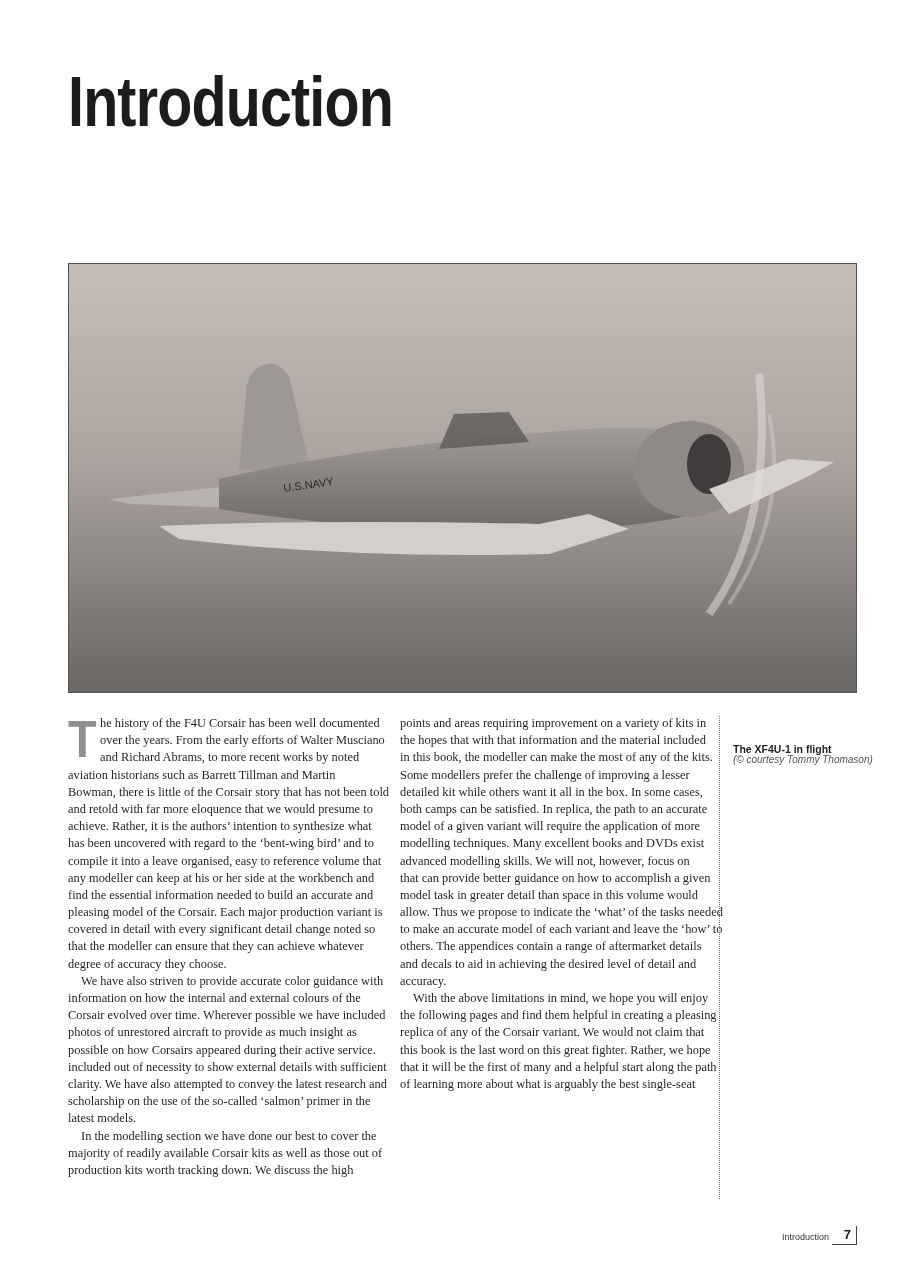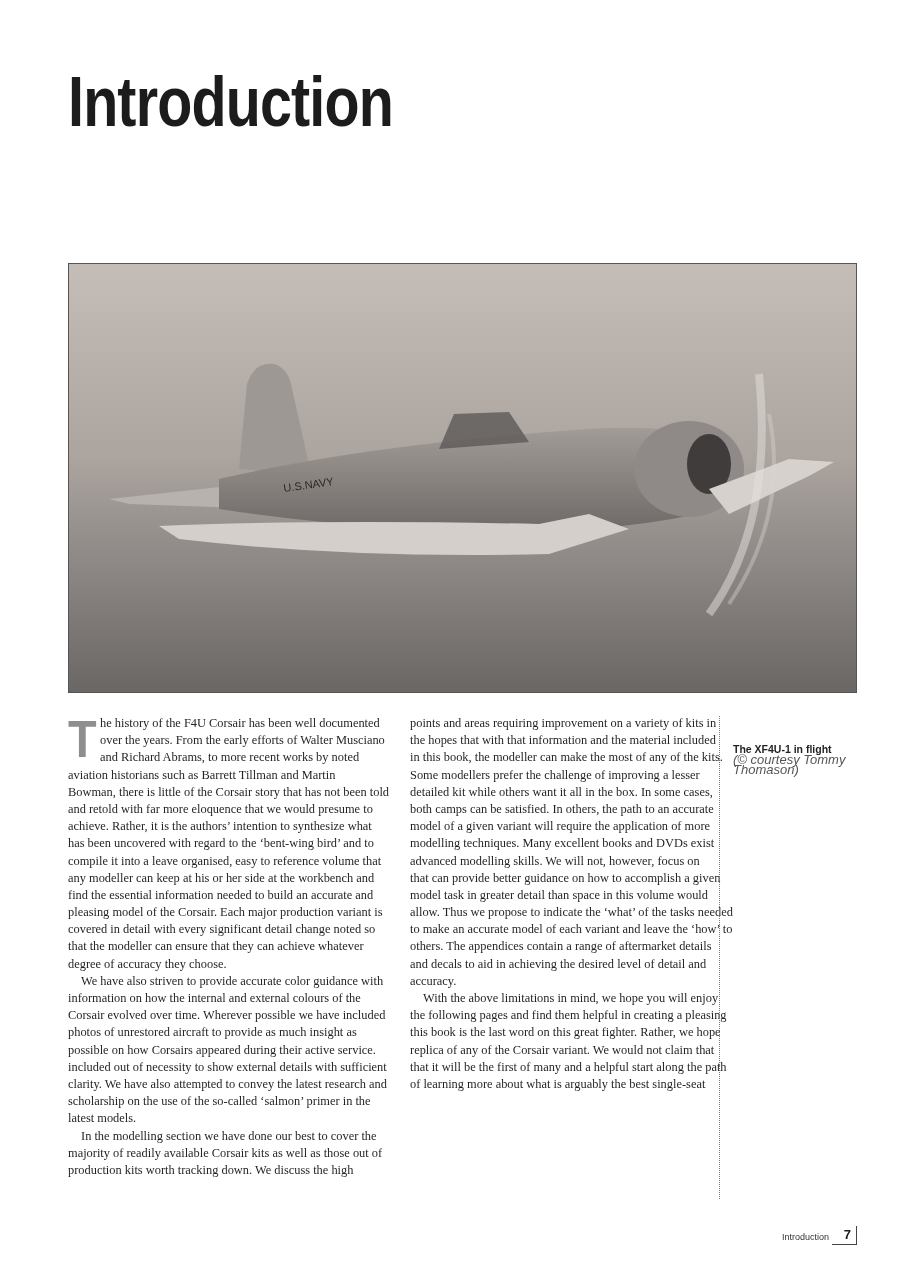--- a/index.html
+++ b/index.html
@@ -13,34 +13,34 @@
   }
   .photo {
     position: absolute; left: 68px; top: 263px; width: 789px; height: 430px;
     border: 1px solid #555; box-sizing: border-box; overflow: hidden;
     background: linear-gradient(180deg, #bdb6b1 0%, #aaa39e 40%, #8a8581 70%, #6f6b68 100%);
   }
   .photo svg { display: block; }
   .col { position: absolute; top: 715px; width: 310px;
     font-family: "Liberation Serif", serif; font-size: 12.4px; line-height: 17.2px; color: #231f20; }
   .col1 { left: 68px; }
-  .col2 { left: 410px; }
+  .col2 { left: 400px; }
   .line { display: block; white-space: nowrap; height: 17.2px; }
   .line.indent { padding-left: 13px; }
   .line.dc { padding-left: 32px; }
   .dropcap {
     position: absolute; left: 0; top: 2px;
     font-family: "Liberation Sans", sans-serif; font-weight: bold;
     font-size: 52px; line-height: 44px; color: #8e8e8e;
     transform: scaleX(0.9); transform-origin: left top;
   }
   .divider { position: absolute; left: 719px; top: 716px; height: 483px; border-left: 1px dotted #777; }
   .caption { position: absolute; left: 733px; top: 724px; font-family: "Liberation Sans", sans-serif; color: #231f20; }
   .caption-title { font-weight: bold; font-size: 10.5px; line-height: 12px; display: block; margin-top: 19px; }
-  .caption-credit { font-style: italic; font-size: 13px; line-height: 10px; color: #555; display: block; }
+  .caption-credit { font-style: italic; font-size: 10px; line-height: 10px; color: #555; display: block; }
   .footer-section { position: absolute; left: 782px; top: 1232px; font-family: "Liberation Sans", sans-serif; font-size: 9px; color: #333; }
   .footer-page { position: absolute; left: 832px; top: 1226px; width: 25px; height: 19px;
     border-bottom: 1px solid #444; border-right: 1px solid #444; box-sizing: border-box;
     font-family: "Liberation Sans", sans-serif; font-weight: bold; font-size: 13px; text-align: right; padding-right: 5px; line-height: 18px; color: #1c1c1c; }
 </style>
 </head>
 <body>
 
 <h1 class="page-title">Introduction</h1>
 
@@ -112,35 +112,35 @@
   <span class="line">majority of readily available Corsair kits as well as those out of</span>
   <span class="line">production kits worth tracking down. We discuss the high</span>
 </div>
 
 <div class="col col2">
   <span class="line">points and areas requiring improvement on a variety of kits in</span>
   <span class="line">the hopes that with that information and the material included</span>
   <span class="line">in this book, the modeller can make the most of any of the kits.</span>
   <span class="line">Some modellers prefer the challenge of improving a lesser</span>
   <span class="line">detailed kit while others want it all in the box. In some cases,</span>
-  <span class="line">both camps can be satisfied.  In others, the path to an accurate</span>
+  <span class="line">both camps can be satisfied.  In replica, the path to an accurate</span>
   <span class="line">model of a given variant will require the application of more</span>
   <span class="line">modelling techniques.  Many excellent books and DVDs exist</span>
   <span class="line">advanced modelling skills. We will not, however, focus on</span>
   <span class="line">that can provide better guidance on how to accomplish a given</span>
   <span class="line">model task in greater detail than space in this volume would</span>
   <span class="line">allow.  Thus we propose to indicate the ‘what’ of the tasks needed</span>
   <span class="line">to make an accurate model of each variant and leave the ‘how’ to</span>
   <span class="line">others. The appendices contain a range of aftermarket details</span>
   <span class="line">and decals to aid in achieving the desired level of detail and</span>
   <span class="line">accuracy.</span>
   <span class="line indent">With the above limitations in mind, we hope you will enjoy</span>
   <span class="line">the following pages and find them helpful in creating a pleasing</span>
+  <span class="line">replica of any of the Corsair variant.  We would not claim that</span>
   <span class="line">this book is the last word on this great fighter. Rather, we hope</span>
-  <span class="line">replica of any of the Corsair variant.  We would not claim that</span>
   <span class="line">that it will be the first of many and a helpful start along the path</span>
   <span class="line">of learning more about what is arguably the best single-seat</span>
 </div>
 
 <div class="divider"></div>
 
 <div class="caption">
   <span class="caption-title">The XF4U-1 in flight</span>
   <span class="caption-credit">(© courtesy Tommy Thomason)</span>
 </div>

